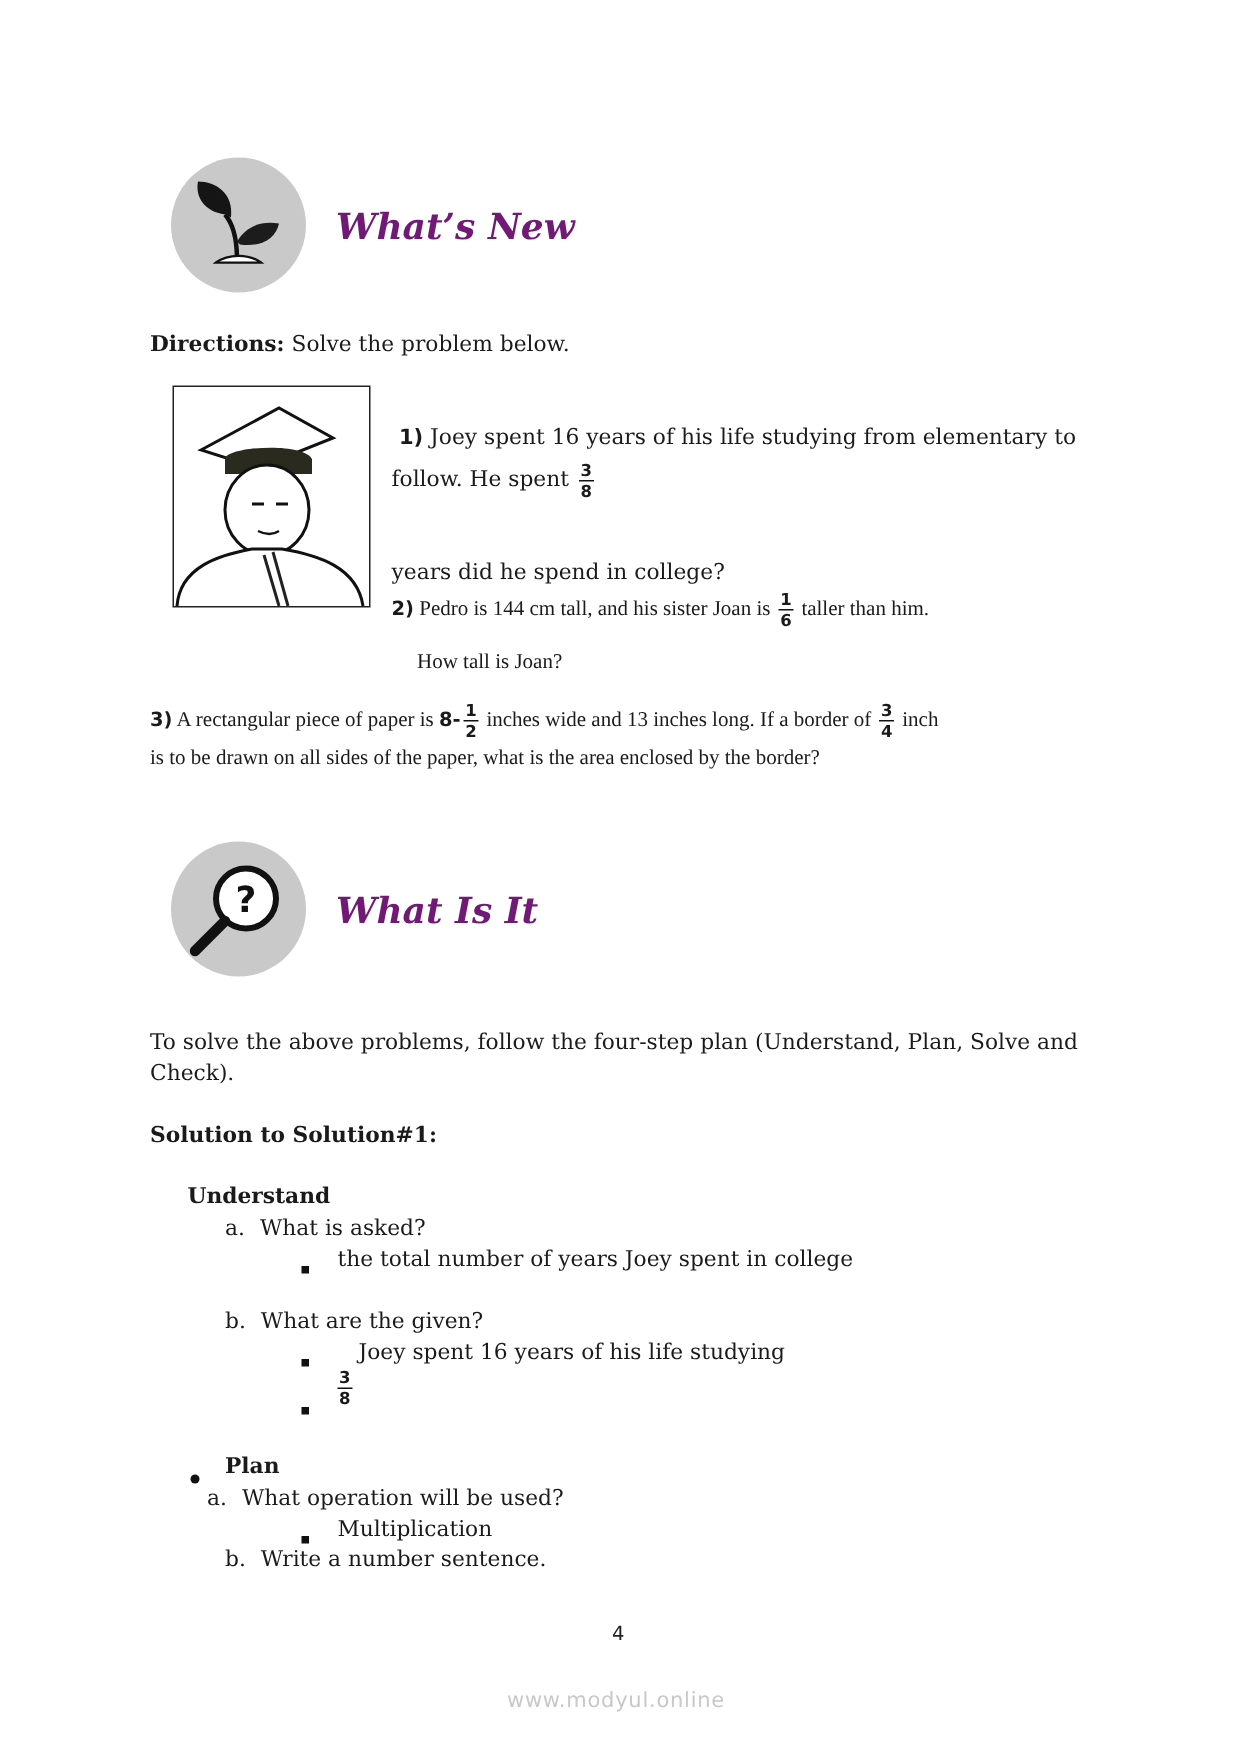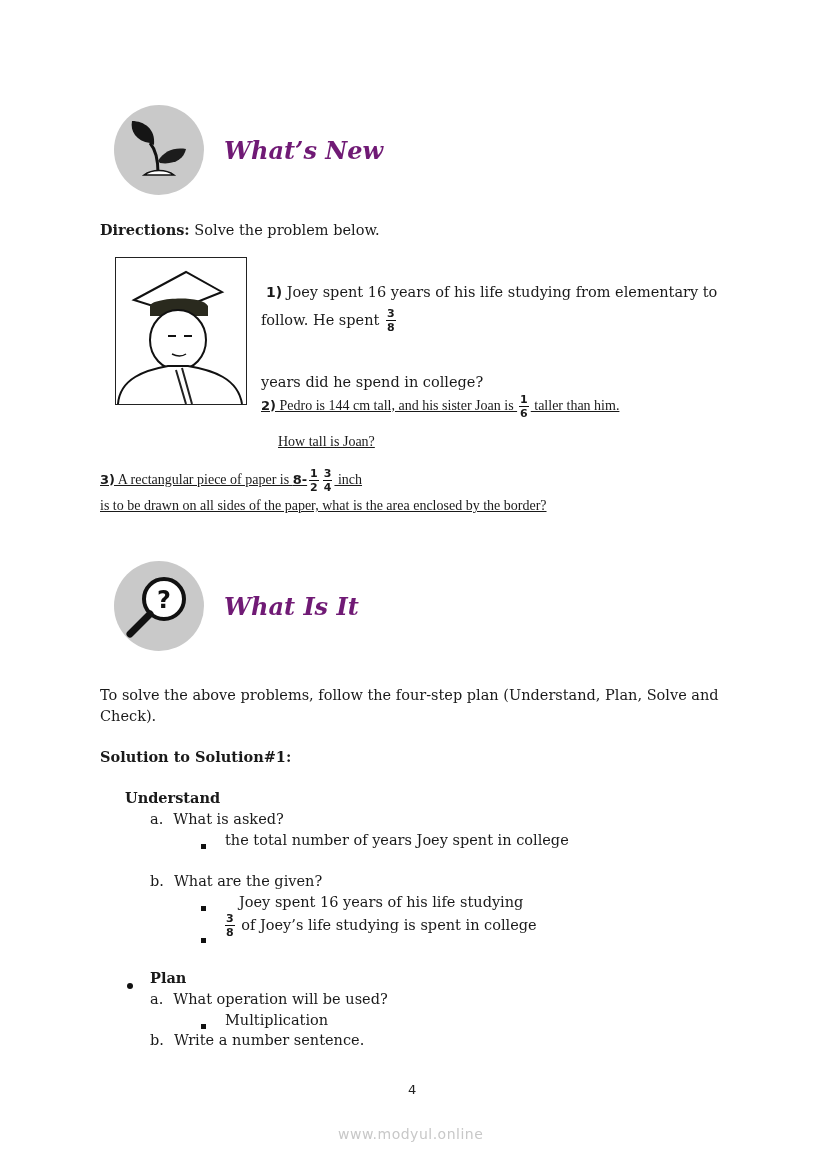--- a/index.html
+++ b/index.html
@@ -3,21 +3,21 @@
 <meta charset="utf-8">
 <style>
   html, body { margin: 0; padding: 0; background: #ffffff; }
   body { width: 826px; height: 1169px; position: relative; overflow: hidden;
          font-family: "DejaVu Serif", serif; color: #1a1a1a; }
   .abs { position: absolute; }
   .icon-circle { width: 90px; height: 90px; border-radius: 50%; background: #c9c9c9; }
   .section-title { font-family: "DejaVu Serif", serif; font-weight: bold; font-style: italic;
                    font-size: 24px; color: #701a75; }
   .txt { font-size: 14.5px; line-height: 20px; white-space: nowrap; }
-  .txt-sm { font-family: "Liberation Serif", serif; font-size: 14px; line-height: 20px; white-space: nowrap; text-decoration: underline; }
+  .txt-sm { font-family: "Liberation Serif", serif; font-size: 14px; line-height: 20px; white-space: nowrap; }
   .frac { display: inline-flex; flex-direction: column; align-items: center; vertical-align: middle;
           font-family: "DejaVu Sans", sans-serif; font-weight: bold; font-size: 11px; line-height: 11px;
           margin: 0 2px; }
   .frac .num { border-bottom: 1.3px solid #111; padding: 0 1px 1px; }
   .frac .den { padding-top: 1px; }
   .b { font-weight: bold; }
   .bsans { font-family: "DejaVu Sans", sans-serif; font-weight: bold; }
   .sq { display: inline-block; width: 5px; height: 5px; background: #111; }
   .dot { display: inline-block; width: 6px; height: 6px; border-radius: 50%; background: #111; }
   .portrait { width: 130px; height: 146px; border: 1px solid #222; background: #fff; }
@@ -69,21 +69,21 @@
       <span class="num">1</span>
       <span class="den">6</span>
     </span><span> taller than him.</span>
 </div>
 <div class="abs txt-sm" style="left:278px; top:432px;">How tall is Joan?</div>
 
 <div class="abs txt-sm" style="left:100px; top:468px;">
   <span class="bsans" style="font-size:13px;">3)</span><span> A rectangular piece of paper is </span><span class="bsans" style="font-size:13px;">8-</span><span class="frac">
       <span class="num">1</span>
       <span class="den">2</span>
-    </span><span class="frac">
+    </span><span> inches wide and 13 inches long.  If a border of </span><span class="frac">
       <span class="num">3</span>
       <span class="den">4</span>
     </span><span> inch</span>
 </div>
 <div class="abs txt-sm" style="left:100px; top:496px;">is to be drawn on all sides of the paper, what is the area enclosed by the border?</div>
 
 <div class="abs icon-circle" style="left:114px; top:561px;">
   <svg width="90" height="90" viewBox="0 0 90 90">
     <circle cx="50" cy="38" r="20" fill="#fff" stroke="#111" stroke-width="4"></circle>
     <text x="50" y="47" text-anchor="middle" font-family="DejaVu Sans, sans-serif" font-weight="bold" font-size="24" fill="#111">?</text>
@@ -107,26 +107,26 @@
 <div class="abs txt" style="left:150px; top:871px;">
   <span>b.</span><span style="display:inline-block;width:10px;"></span><span>What are the given?</span>
 </div>
 <div class="abs" style="left:201px; top:896px;"><span class="sq"></span></div>
 <div class="abs txt" style="left:225px; top:892px;margin-left:14px;">Joey spent 16 years of his life studying</div>
 <div class="abs" style="left:201px; top:928px;"><span class="sq"></span></div>
 <div class="abs txt" style="left:223px; top:913px;">
   <span class="frac">
       <span class="num">3</span>
       <span class="den">8</span>
-    </span><span> of Joey’s life studying is spent in college</span>
+    </span>
 </div>
 
 <div class="abs" style="left:127px; top:974px;"><span class="dot"></span></div>
 <div class="abs txt b" style="left:150px; top:968px;">Plan</div>
-<div class="abs txt" style="left:150px; top:989px;text-align:center;">
+<div class="abs txt" style="left:138px; top:989px;text-align:center;">
   <span>a.</span><span style="display:inline-block;width:10px;"></span><span>What operation will be used?</span>
 </div>
 <div class="abs" style="left:201px; top:1014px;"><span class="sq"></span></div>
 <div class="abs txt" style="left:225px; top:1010px;">Multiplication</div>
 <div class="abs txt" style="left:150px; top:1030px;">
   <span>b.</span><span style="display:inline-block;width:10px;"></span><span>Write a number sentence.</span>
 </div>
 
 <div class="abs page-num" style="left:408px; top:1082px;">4</div>
 <div class="abs watermark" style="left:338px; top:1126px;text-align:center;">www.modyul.online</div>

